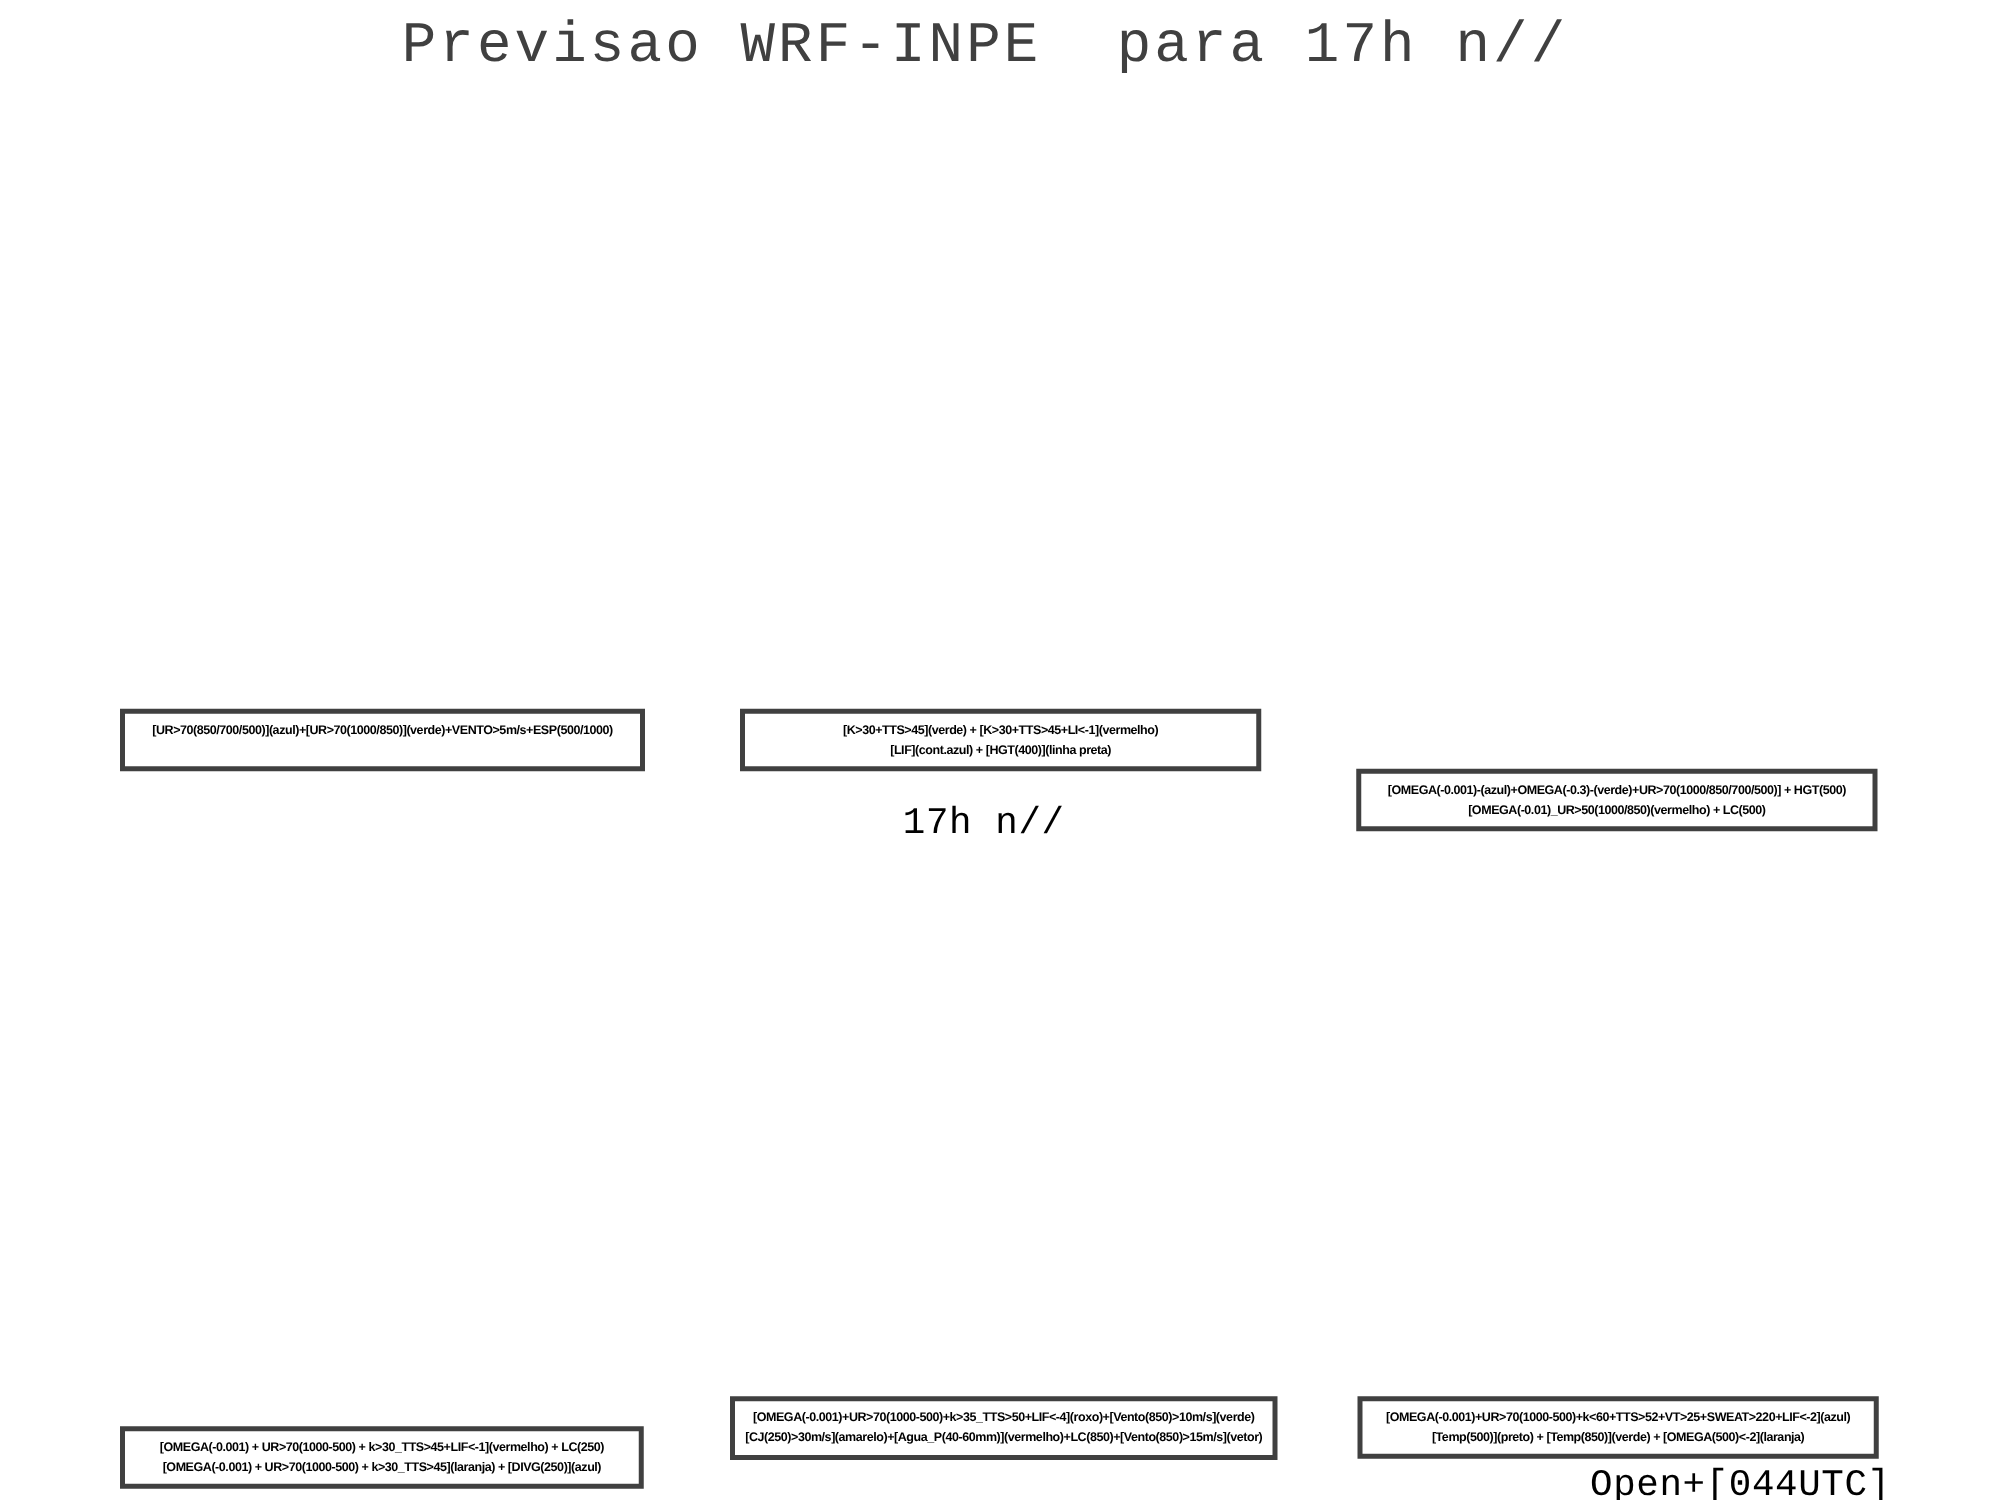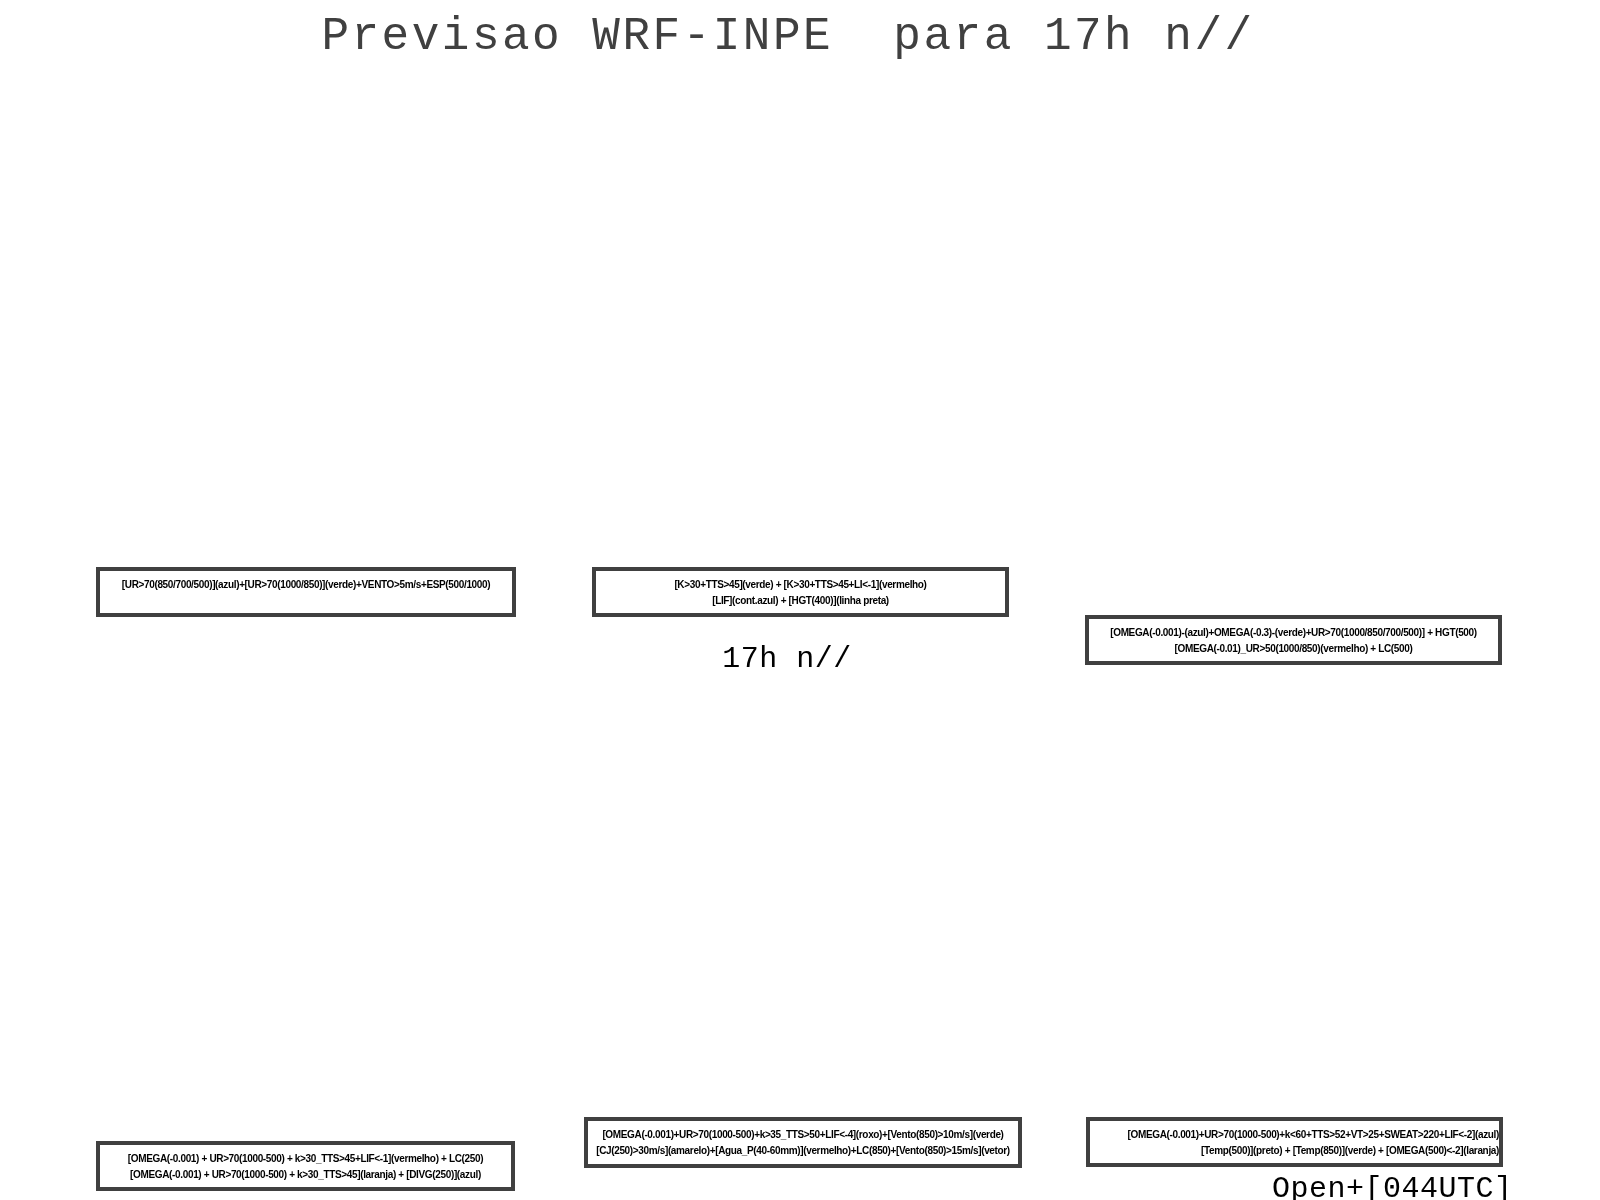--- a/index.html
+++ b/index.html
@@ -66,21 +66,21 @@
     line-height: 16px;
     letter-spacing: -0.35px;
     white-space: nowrap;
     color: #000;
   }
   #box-top-left      { left: 96px;   top: 567px;  width: 420px; height: 50px; }
   #box-top-center    { left: 592px;  top: 567px;  width: 417px; height: 50px; }
   #box-top-right     { left: 1085px; top: 567px;  width: 417px; height: 50px; margin-top: 48px; }
   #box-bottom-left   { left: 96px;   top: 1117px; width: 419px; height: 50px; margin-top: 24px; }
   #box-bottom-center { left: 584px;  top: 1117px; width: 438px; height: 51px; }
-  #box-bottom-right  { left: 1086px; top: 1117px; width: 417px; height: 50px; text-align: right; }
+  #box-bottom-right  { left: 1086px; top: 1117px; width: 417px; height: 50px; }
 </style>
 </head>
 <body>
 
 <div class="page-title">Previsao WRF-INPE  para 17h n//</div>
 
 <div class="legend-box" id="box-top-left">
   <div class="legend-line">[UR&gt;70(850/700/500)](azul)+[UR&gt;70(1000/850)](verde)+VENTO&gt;5m/s+ESP(500/1000)</div>
   <div class="legend-line"></div>
 </div>

